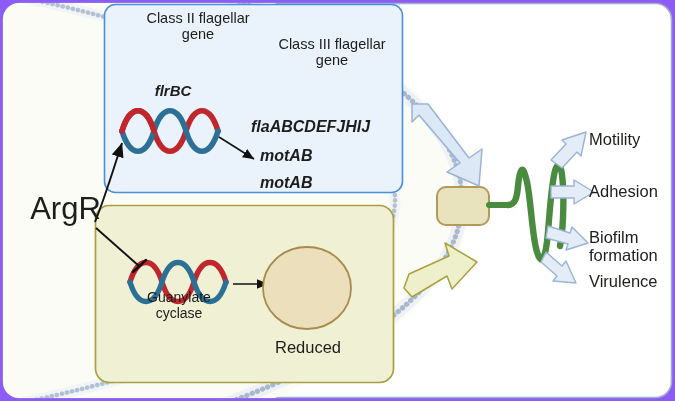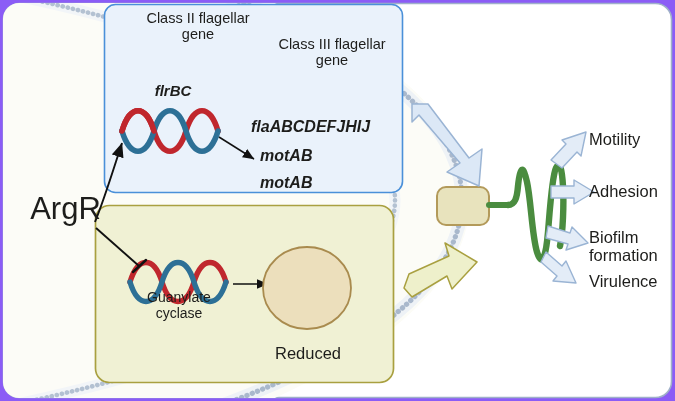--- a/index.html
+++ b/index.html
@@ -99,21 +99,21 @@
   <div class="lbl ital" style="left:260px;top:147px;width:120px;font-size:16px;text-align:left;">motAB</div>
 
   <div class="lbl ital" style="left:260px;top:174px;width:120px;font-size:16px;text-align:left;">motAB</div>
 
   <div class="lbl" style="left:28px;top:192px;width:75px;font-size:31px;">ArgR</div>
 
   <div class="lbl" style="left:124px;top:290px;width:110px;font-size:14px;">Guanylate
 cyclase</div>
 
 
-  <div class="lbl" style="left:262px;top:338px;width:92px;font-size:16.5px;margin-top:6px;">Reduced</div>
+  <div class="lbl" style="left:262px;top:338px;width:92px;font-size:16.5px;">Reduced</div>
 
   <div class="lbl" style="left:589px;top:130px;width:88px;font-size:16.5px;text-align:left;">Motility</div>
 
   <div class="lbl" style="left:589px;top:182px;width:92px;font-size:16.5px;text-align:left;">Adhesion</div>
 
   <div class="lbl" style="left:589px;top:228px;width:92px;font-size:16.5px;text-align:left;">Biofilm
 formation</div>
 
   <div class="lbl" style="left:589px;top:272px;width:92px;font-size:16.5px;text-align:left;">Virulence</div>
 

